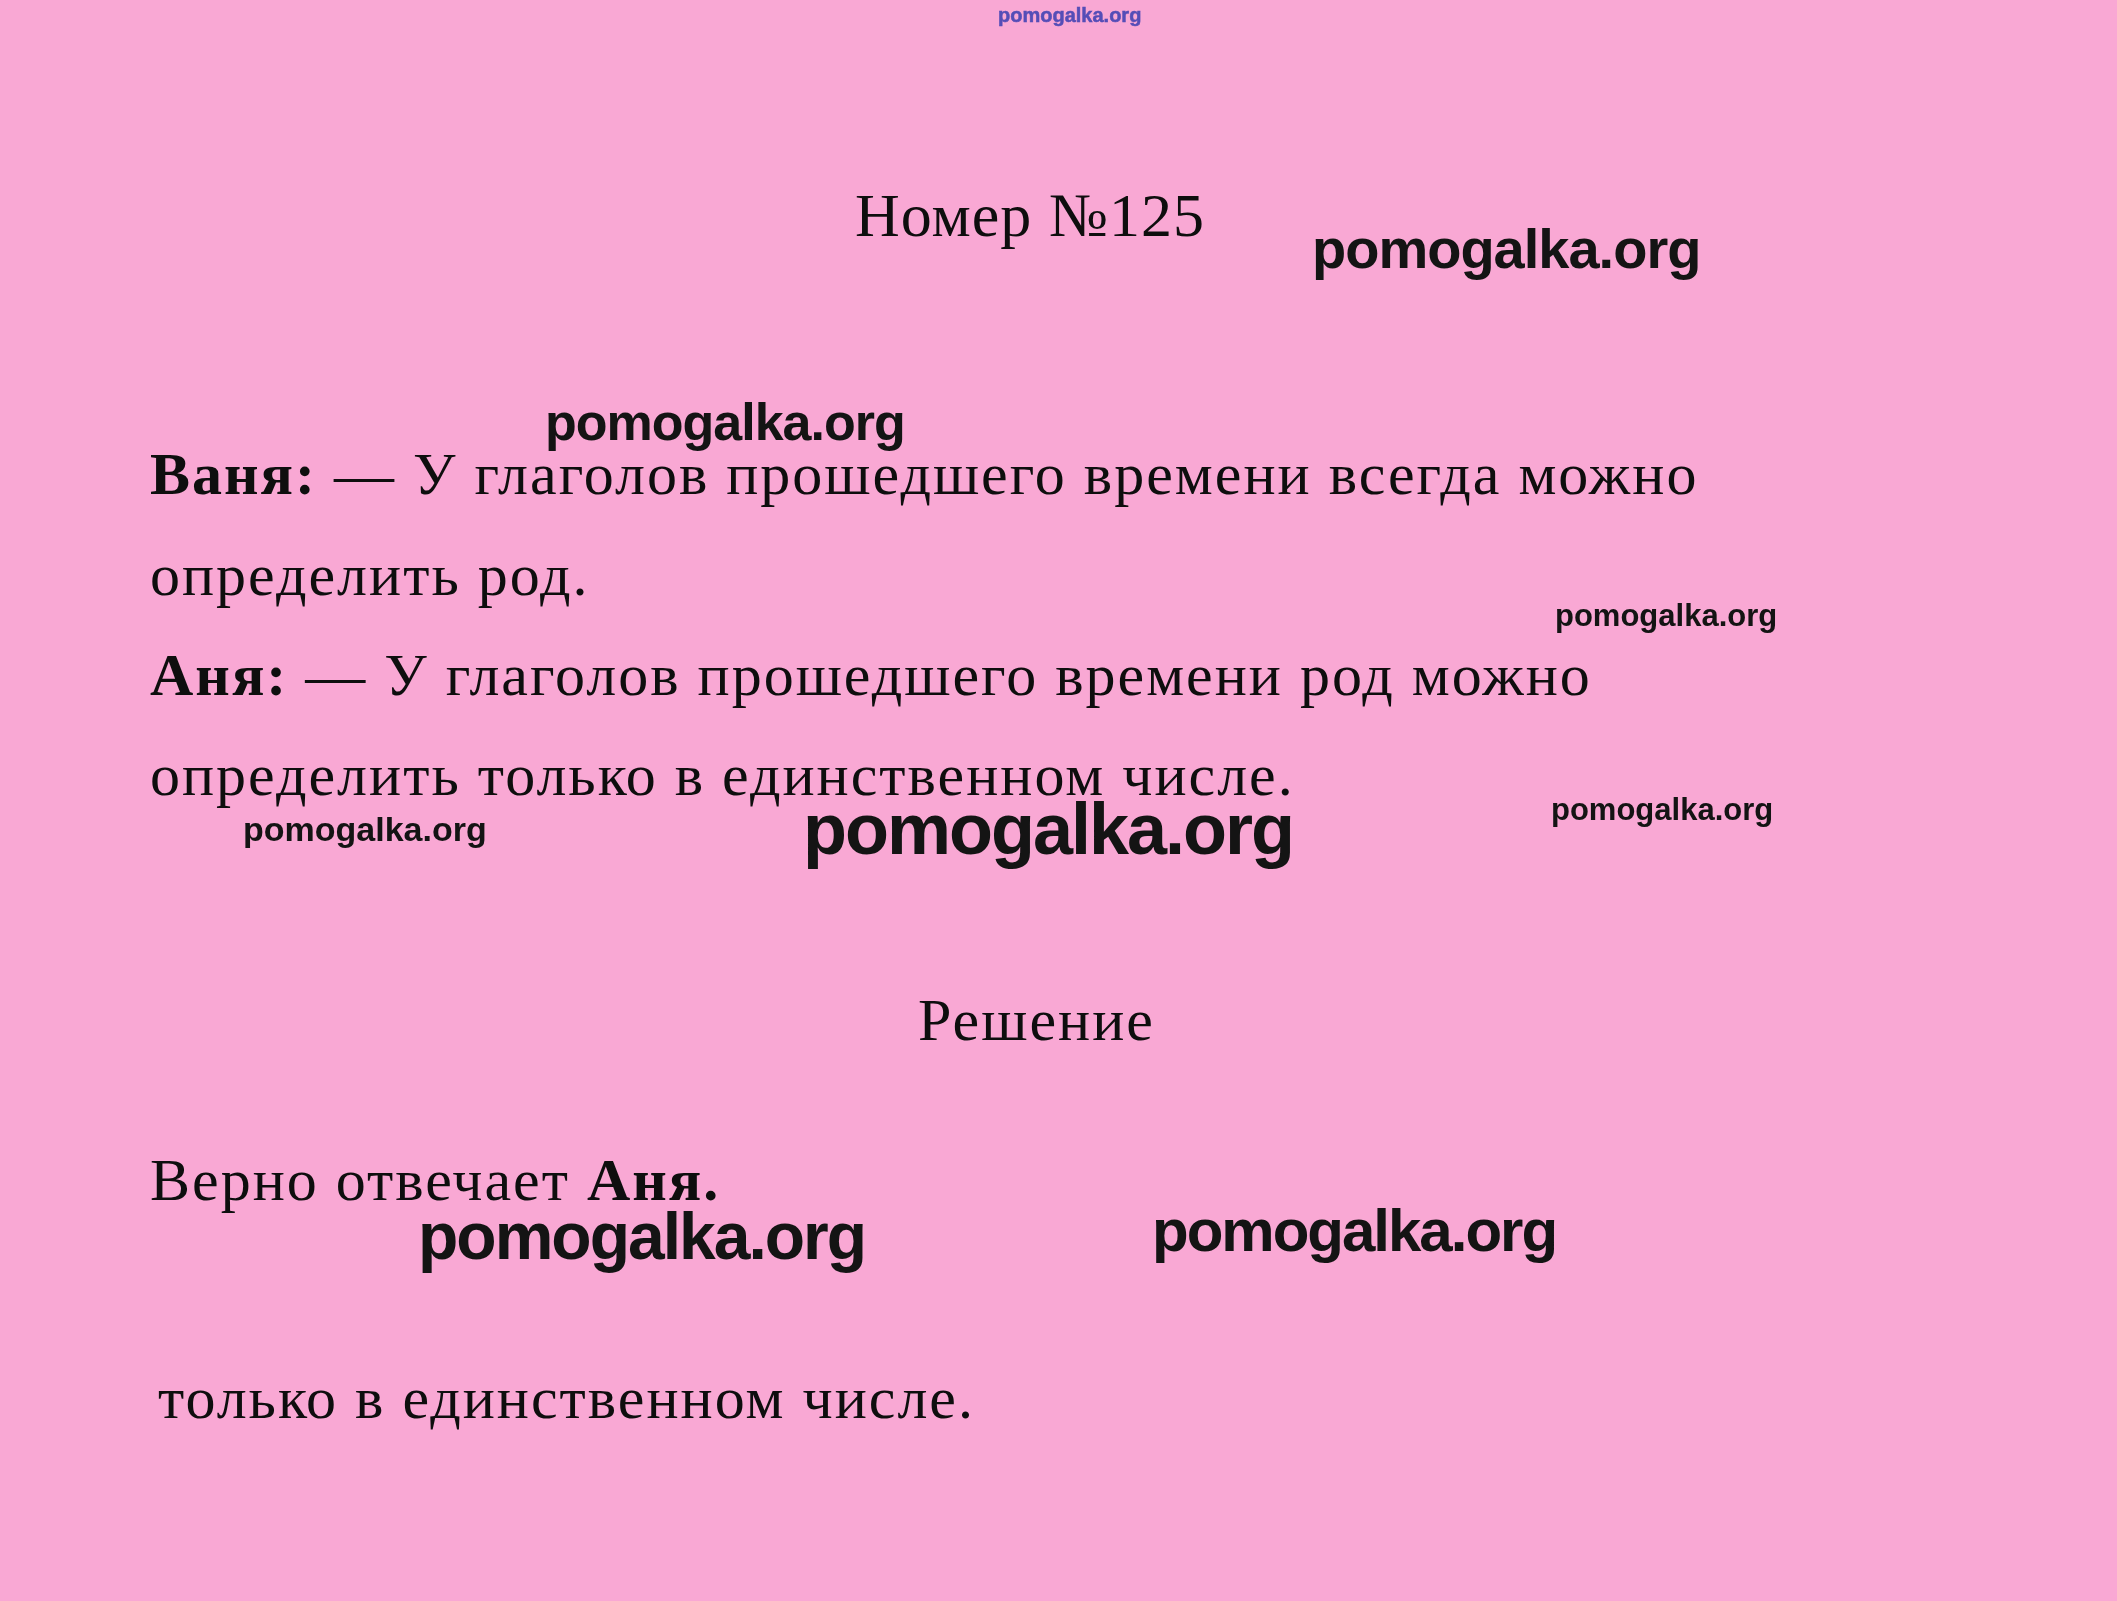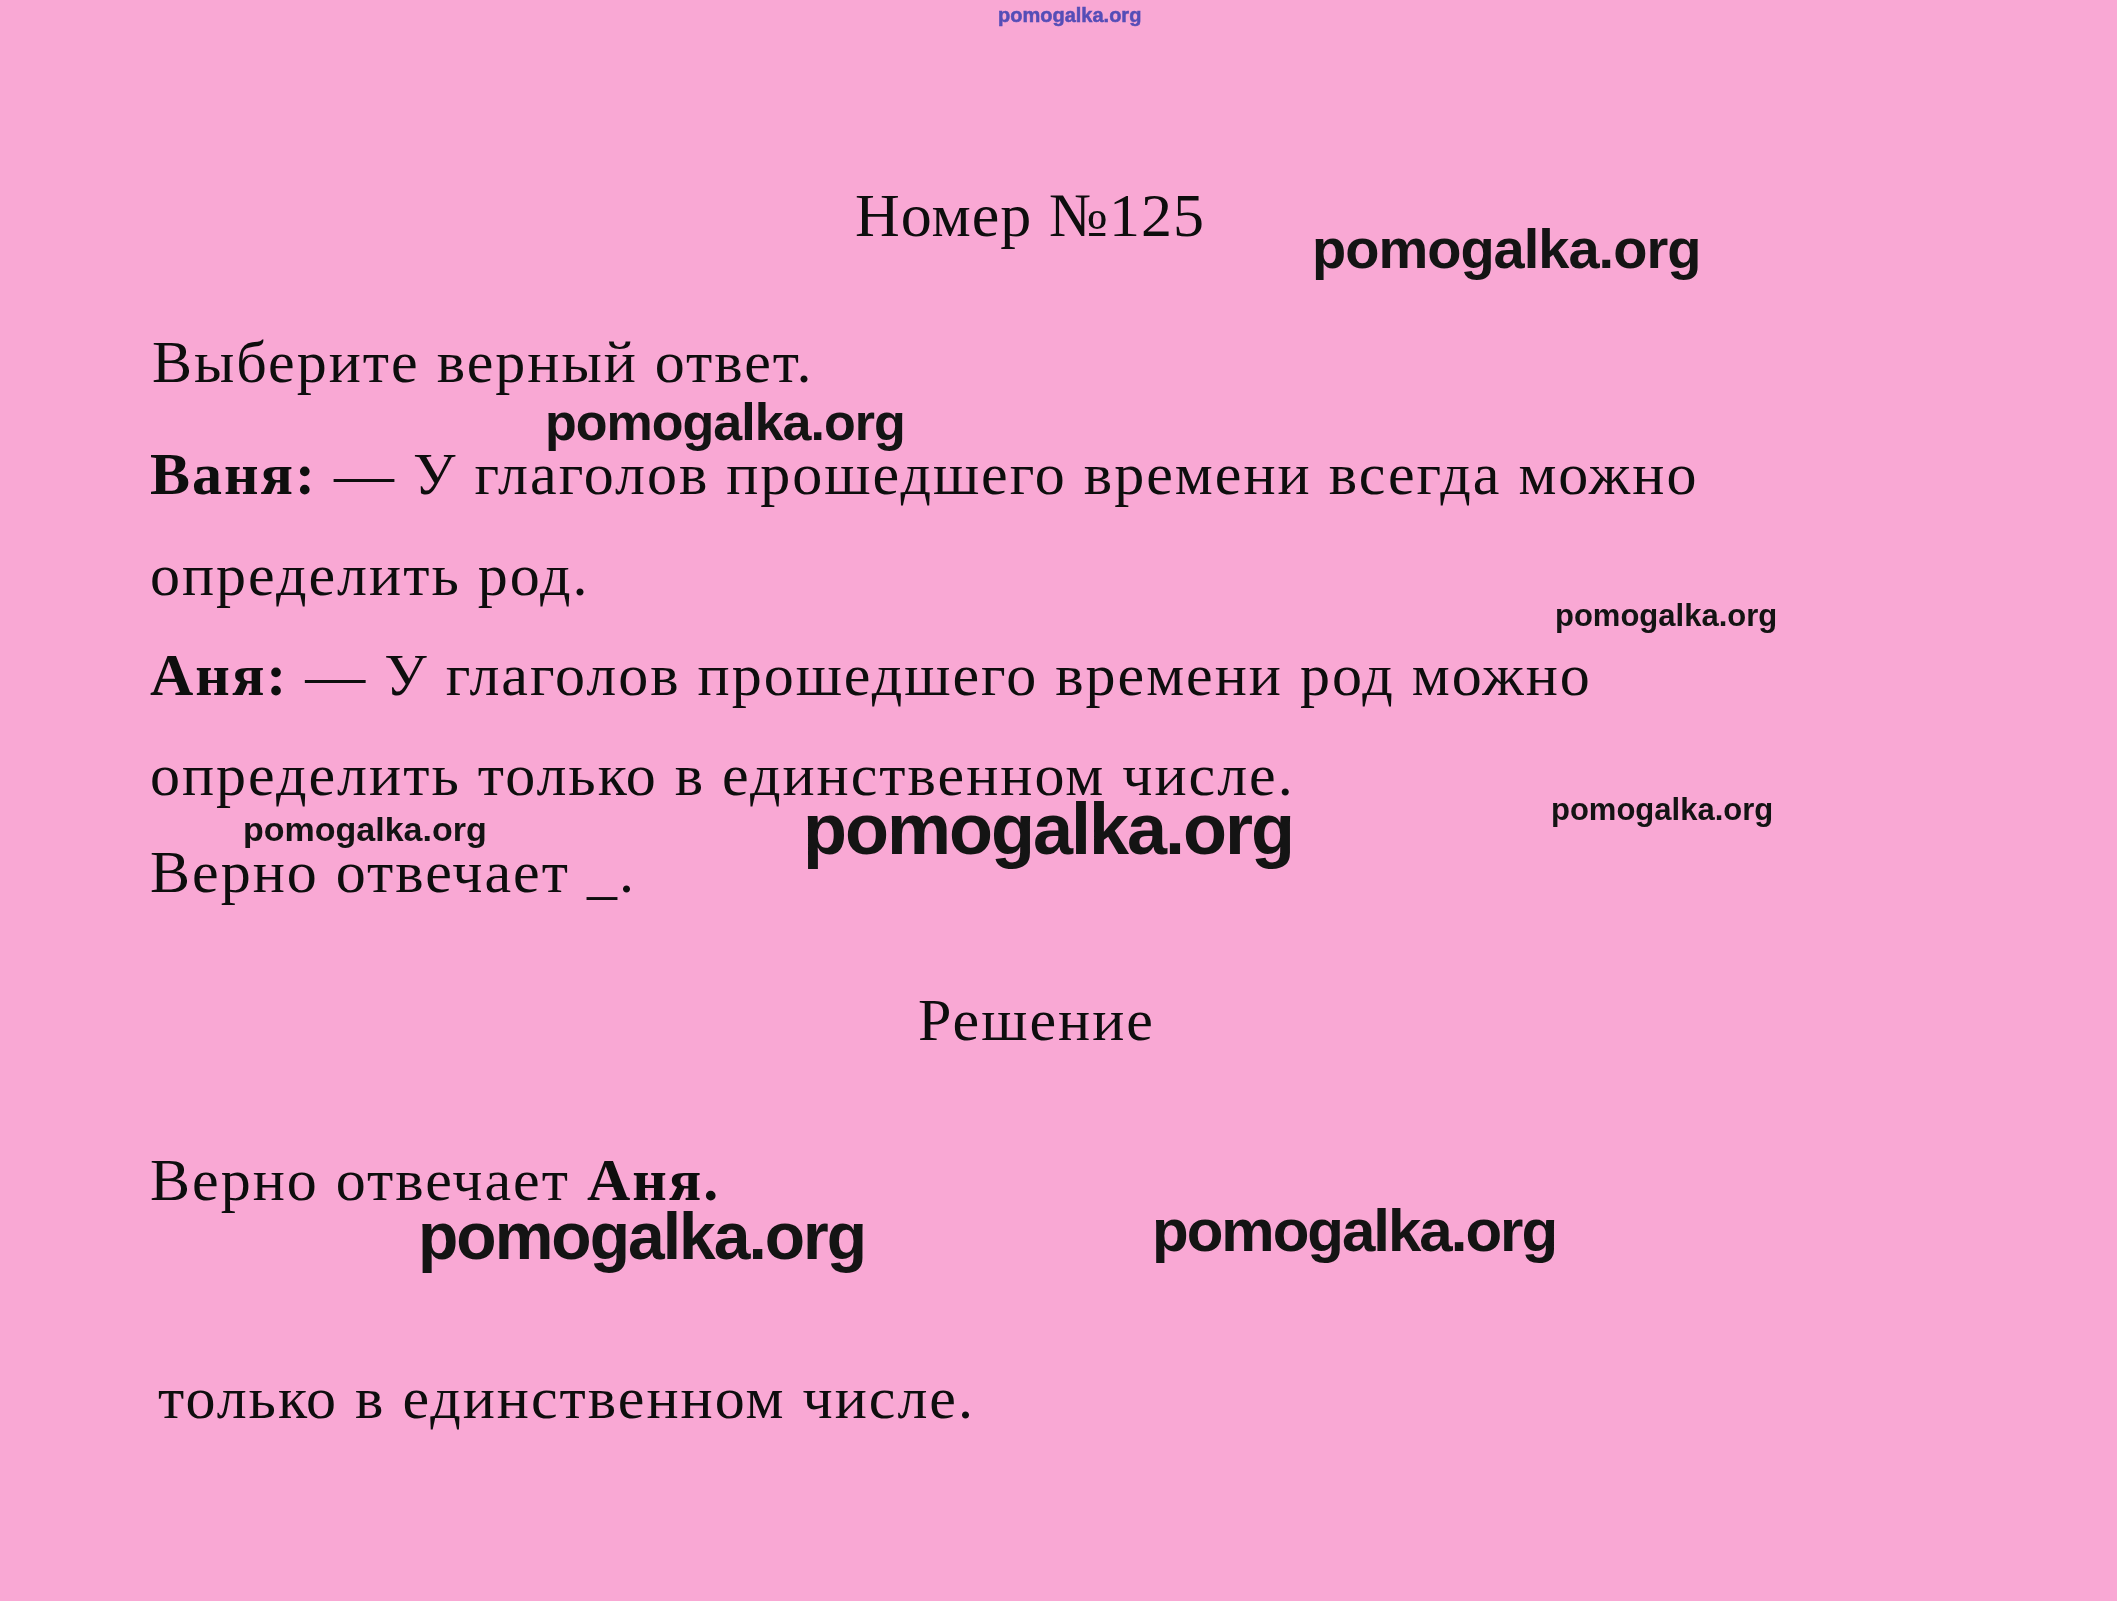--- a/index.html
+++ b/index.html
@@ -49,41 +49,39 @@
 </head>
 <body>
 
 <div class="page">
 
   <div class="abs wm wm-top" style="left:998px; top:4px;">pomogalka.org</div>
 
   <div class="abs title-line" style="left:855px; top:180px;">Номер №125</div>
   <div class="abs wm wm-title" style="left:1312px; top:216px;">pomogalka.org</div>
 
-  <div class="abs serif-line" style="left:152px; top:328px;">Выберите верный ответ.</div>
 
   <div class="abs wm wm-intro" style="left:545px; top:392px;">pomogalka.org</div>
 
   <div class="abs serif-line" style="left:150px; top:440px;"><b>Ваня:</b><span> — У глаголов прошедшего времени всегда можно</span></div>
 
   <div class="abs serif-line" style="left:150px; top:541px;">определить род.</div>
 
   <div class="abs wm wm-small" style="left:1555px; top:598px;">pomogalka.org</div>
 
   <div class="abs serif-line" style="left:150px; top:641px;font-family:Liberation Serif, serif;"><b>Аня:</b><span> — У глаголов прошедшего времени род можно</span></div>
 
   <div class="abs serif-line" style="left:150px; top:741px;">определить только в единственном числе.</div>
 
   <div class="abs wm wm-small" style="left:243px; top:810px; font-size:34px;">pomogalka.org</div>
 
   <div class="abs wm wm-big1" style="left:803px; top:788px;">pomogalka.org</div>
 
   <div class="abs wm wm-small" style="left:1551px; top:792px;">pomogalka.org</div>
 
-  <div class="abs serif-line" style="left:150px; top:838px;">Верно отвечает _.</div>
 
   <div class="abs serif-line" style="left:918px; top:986px;">Решение</div>
 
   <div class="abs serif-line" style="left:150px; top:1146px;"><span>Верно отвечает </span><b>Аня.</b></div>
 
   <div class="abs wm wm-big2" style="left:418px; top:1198px;">pomogalka.org</div>
 
   <div class="abs wm wm-big3" style="left:1152px; top:1196px;">pomogalka.org</div>
 
 

